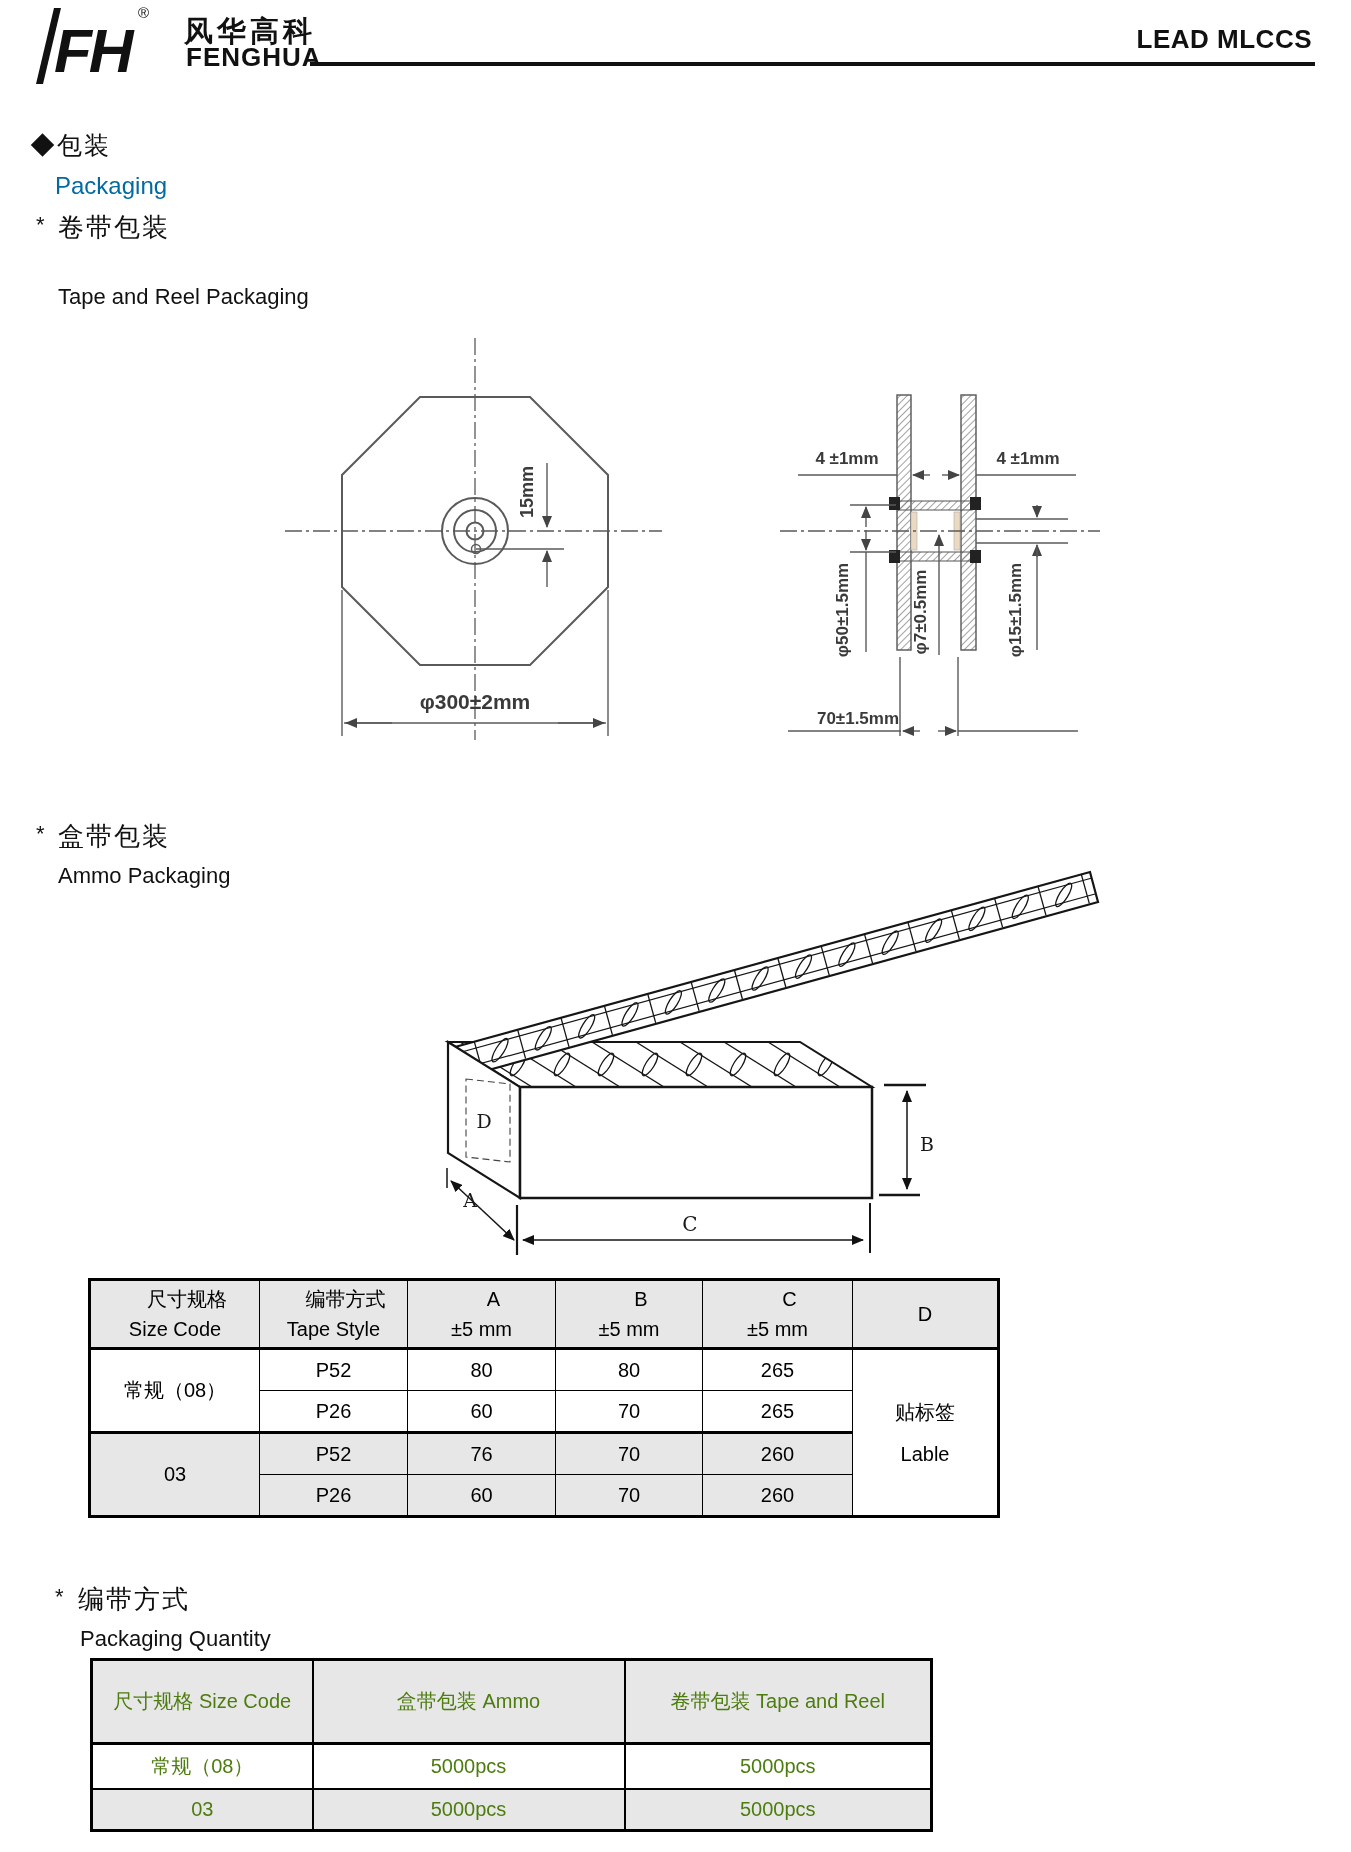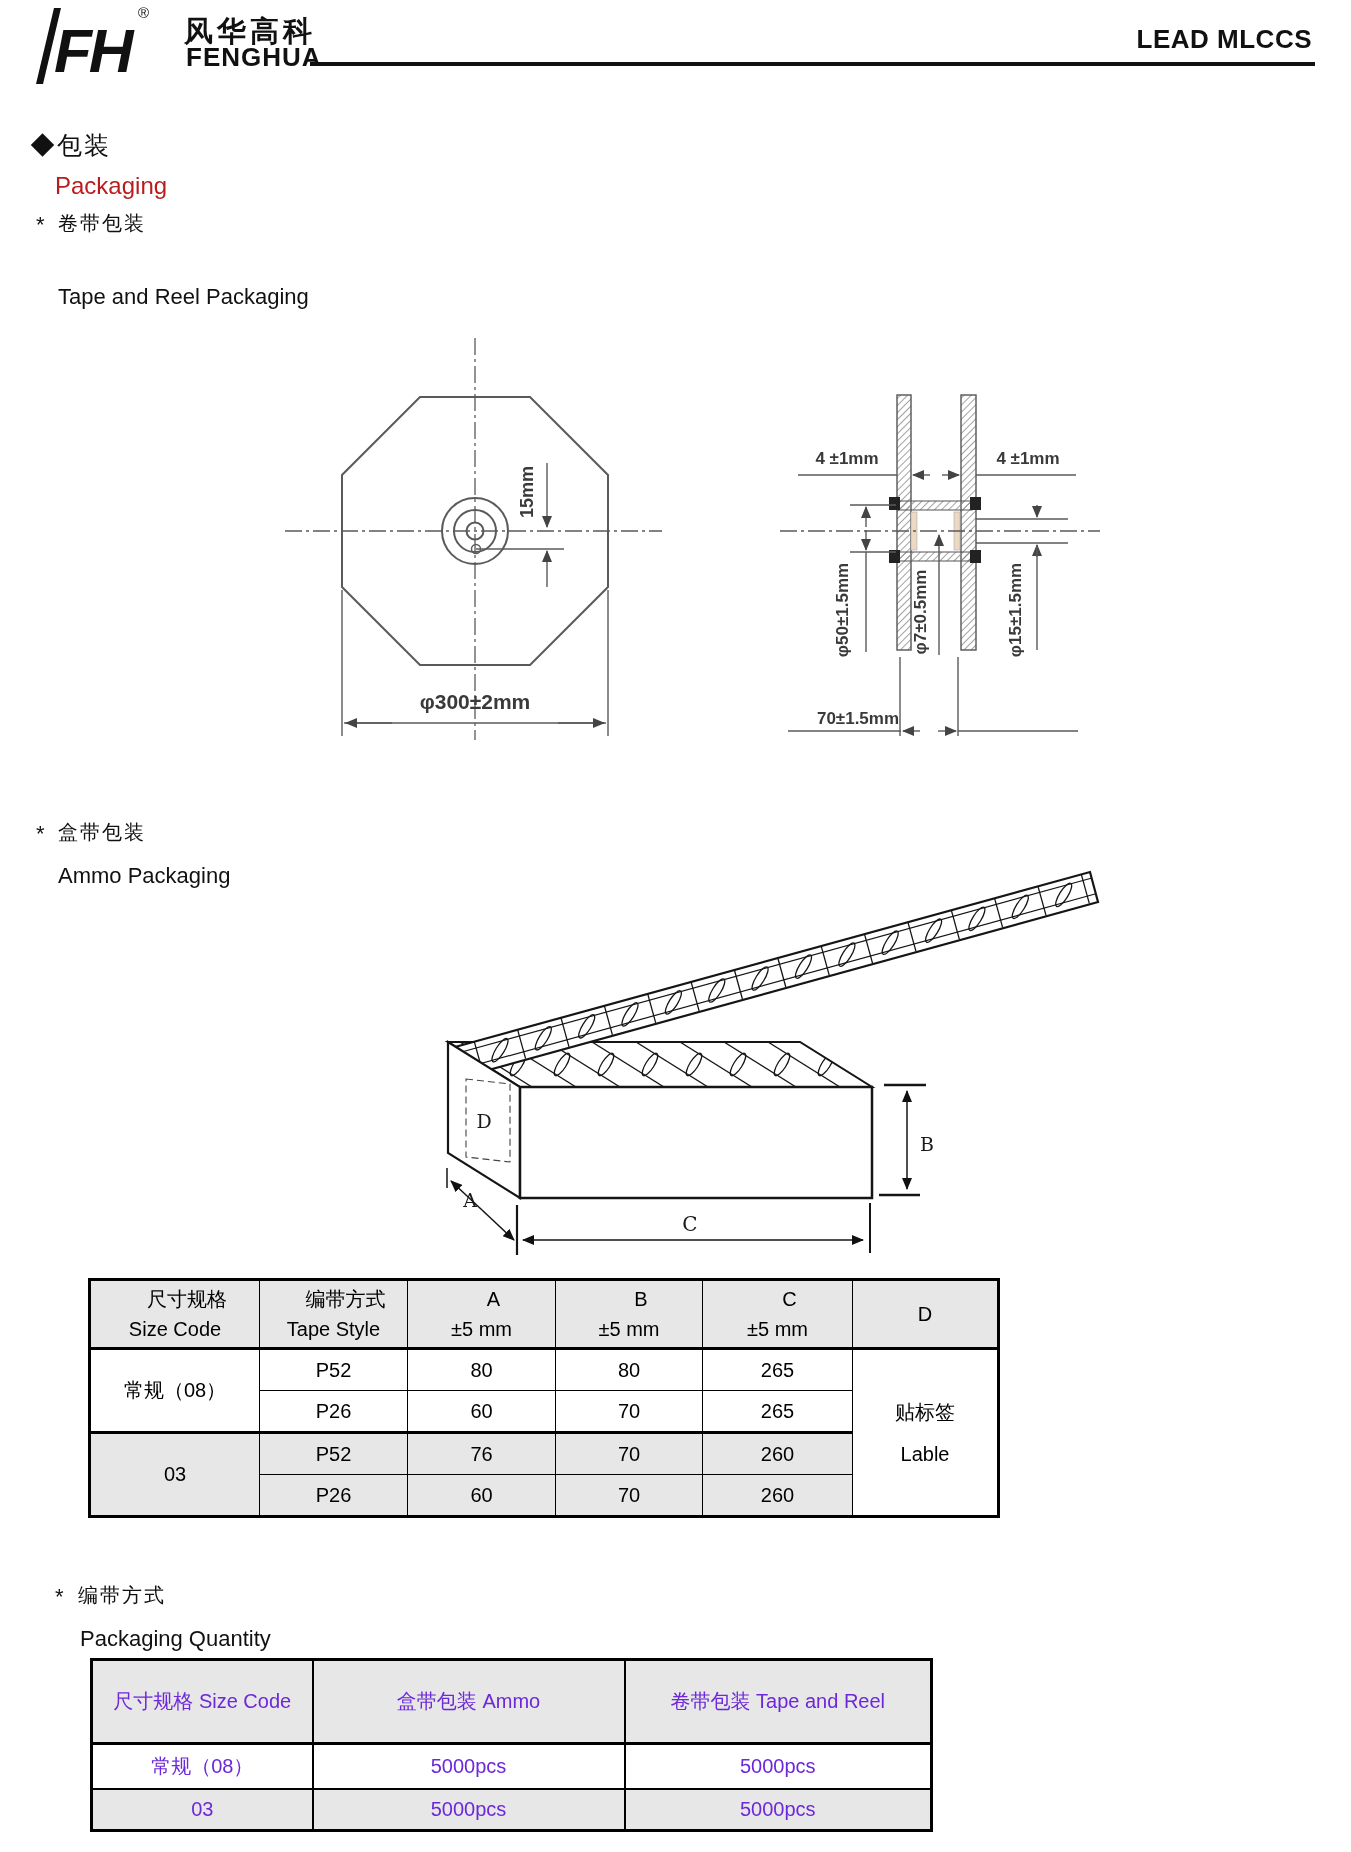--- a/index.html
+++ b/index.html
@@ -7,39 +7,39 @@
     position:relative; width:1351px; height:1852px; margin:0 auto;
     background:#ffffff; font-family:"Liberation Sans", sans-serif; color:#000;
     overflow:hidden;
   }
   .abs { position:absolute; }
   .brand-cn { font-size:29px; font-weight:bold; letter-spacing:4px; color:#111; }
   .brand-en { font-size:26px; font-weight:bold; letter-spacing:1px; color:#111; }
   .doc-title { font-size:26px; font-weight:bold; color:#111; letter-spacing:0.5px; }
   .rule { background:#111; height:4px; }
   .h1-cn { font-size:25px; color:#111; letter-spacing:2px; }
-  .h1-en { font-size:24px; color:#b91c1c; }
+  .h1-en { font-size:24px; color:#0369a1; }
   .sub-mk { font-size:22px; color:#111; }
-  .sub-cn { font-size:20px; color:#111; letter-spacing:2px; }
+  .sub-cn { font-size:26px; color:#111; letter-spacing:2px; }
   .sub-en { font-size:22px; color:#111; }
 
   
   table { border-collapse:collapse; table-layout:fixed; }
   .t1 { position:absolute; left:88px; top:1278px; width:909px; border:3px solid #000; font-size:20px; }
   .t1 th, .t1 td { border:1px solid #000; text-align:center; vertical-align:middle; padding:0; font-weight:normal; color:#000; }
   .t1 thead tr { height:69px; }
   .t1 tbody tr { height:42px; }
   .thick-b { border-bottom:3px solid #000 !important; }
   .shade { background:#e7e7e7; }
   .hline1 { line-height:24px;padding-left:24px; }
   .hline2 { line-height:24px; margin-top:6px; }
   .dcell div { line-height:42px; }
 
   .t2 { position:absolute; left:90px; top:1658px; width:840px; border:3px solid #000; font-size:20px; }
-  .t2 th, .t2 td { border:2px solid #000; text-align:center; vertical-align:middle; padding:0; font-weight:normal; color:#6d28d9; }
+  .t2 th, .t2 td { border:2px solid #000; text-align:center; vertical-align:middle; padding:0; font-weight:normal; color:#4d7c0f; }
   .t2 thead tr { height:84px; }
   .t2 tbody tr.r1 { height:45px; }
   .t2 tbody tr.r2 { height:42px; }
 
   .dimtext { font-family:"Liberation Sans", sans-serif; font-weight:bold; fill:#3a3a3a; }
   .sertext { font-family:"DejaVu Serif", serif; fill:#1a1a1a; }
 </style>
 </head>
 <body>
 

